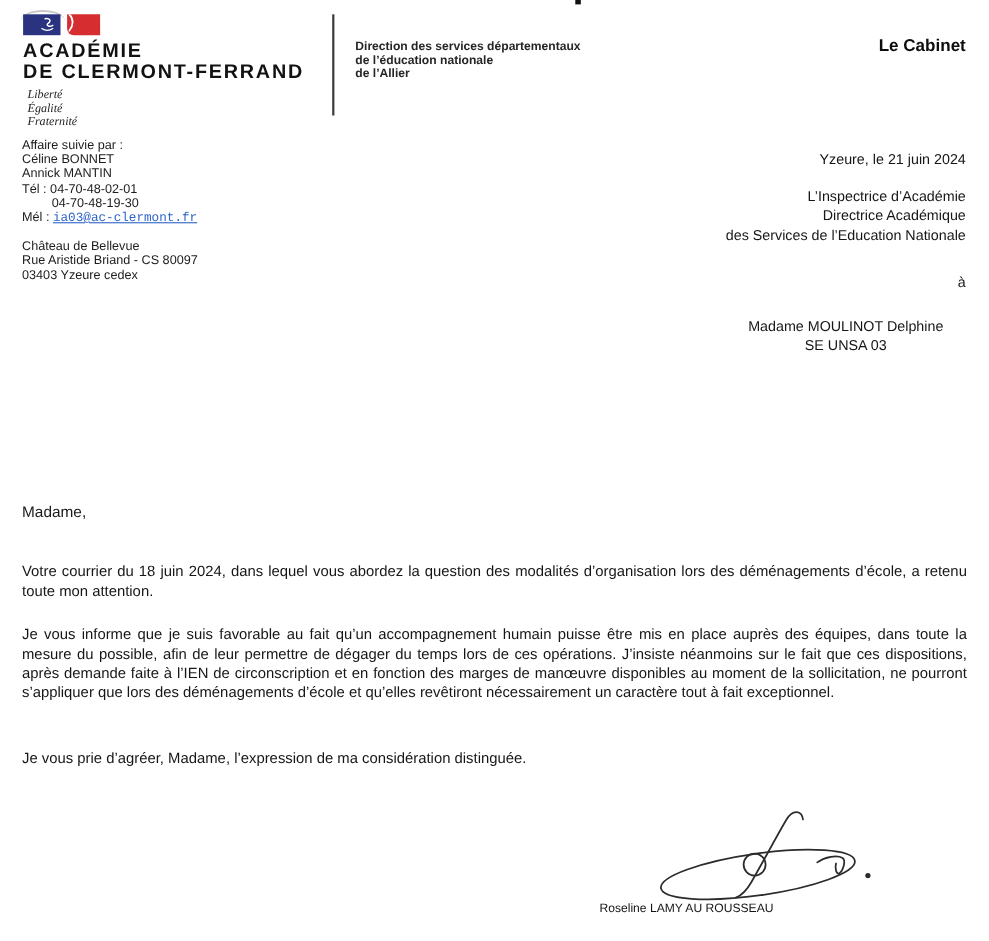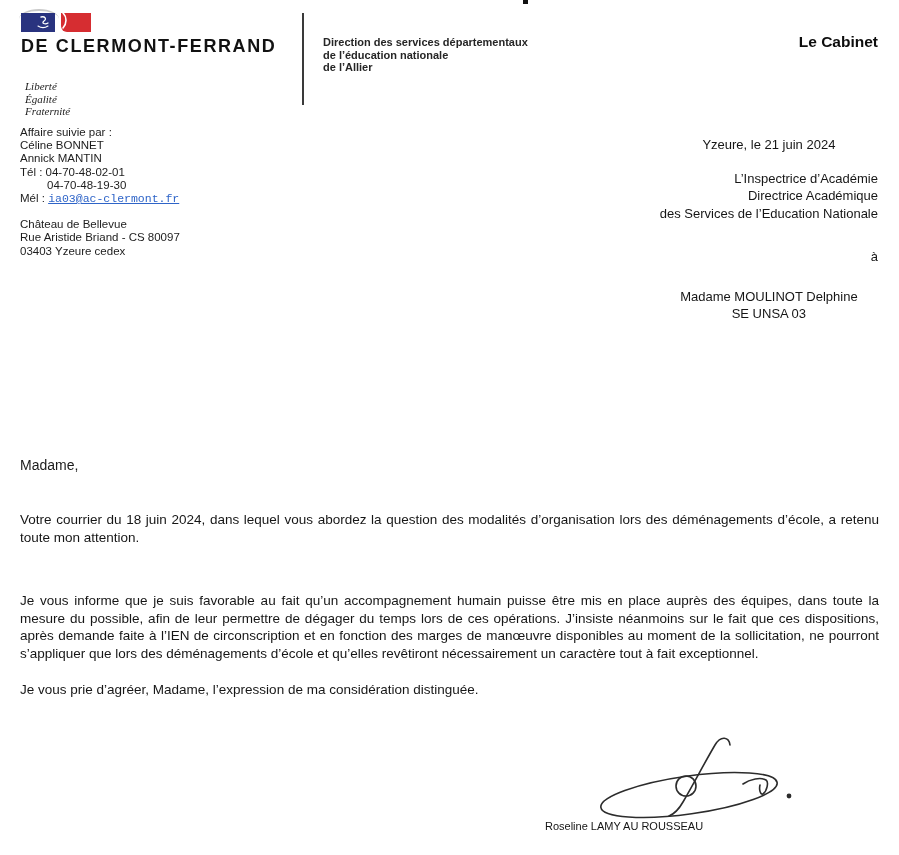--- a/index.html
+++ b/index.html
@@ -47,34 +47,34 @@
   .contact {
     left: 20px; top: 126px;
     font-size: 11.5px; line-height: 13.2px; color: #1c1c1c;
   }
   .contact .phone2 { padding-left: 27px; }
   .contact .addr-gap { height: 13px; }
   .email-link { color: #2e64c8; text-decoration: underline; font-family: Liberation Mono, monospace; }
 
   
   .right-block { right: 21px; top: 137px; text-align: right; font-size: 13px; color: #161616; }
-  .dateline   { line-height: 15px; text-align: center; }
+  .dateline   { line-height: 15px; }
   .sender-title { margin-top: 18px; line-height: 17.3px; }
   .to-word    { margin-top: 27px; line-height: 16px; }
   .recipient  { margin-top: 23px; line-height: 17.5px; text-align: center; }
 
   
   .salutation { left: 20px; top: 457px; font-size: 14px; }
   .para {
     left: 20px; width: 859px;
     font-size: 13.5px; line-height: 17.6px;
     text-align: justify; color: #161616;
   }
   .para1 { top: 511px; }
-  .para2 { top: 568px; margin-top: 24px; }
+  .para2 { top: 568px; }
   .closing { left: 20px; top: 682px; font-size: 13.5px; color: #161616; }
 
   
   .signature-svg { left: 593px; top: 736px; }
   .signer-name { left: 545px; top: 820px; font-size: 11px; color: #141414; text-align: center; }
 </style>
 </head>
 <body>
 
 <div class="abs top-artifact"></div>
@@ -88,20 +88,21 @@
     </svg>
   </div>
   <div class="flag-red">
     <svg width="30" height="19" viewBox="0 0 30 19">
       <path d="M2,0 C6,4 6,10 2,15" stroke="#ffffff" stroke-width="1.6" fill="none" stroke-linecap="round"></path>
     </svg>
   </div>
 </div>
 
 <div class="abs academy-name">
+  <div>ACADÉMIE</div>
   <div>DE CLERMONT-FERRAND</div>
 </div>
 
 <div class="abs motto">
   <div>Liberté</div>
   <div>Égalité</div>
   <div>Fraternité</div>
 </div>
 
 <div class="abs vert-divider"></div>

